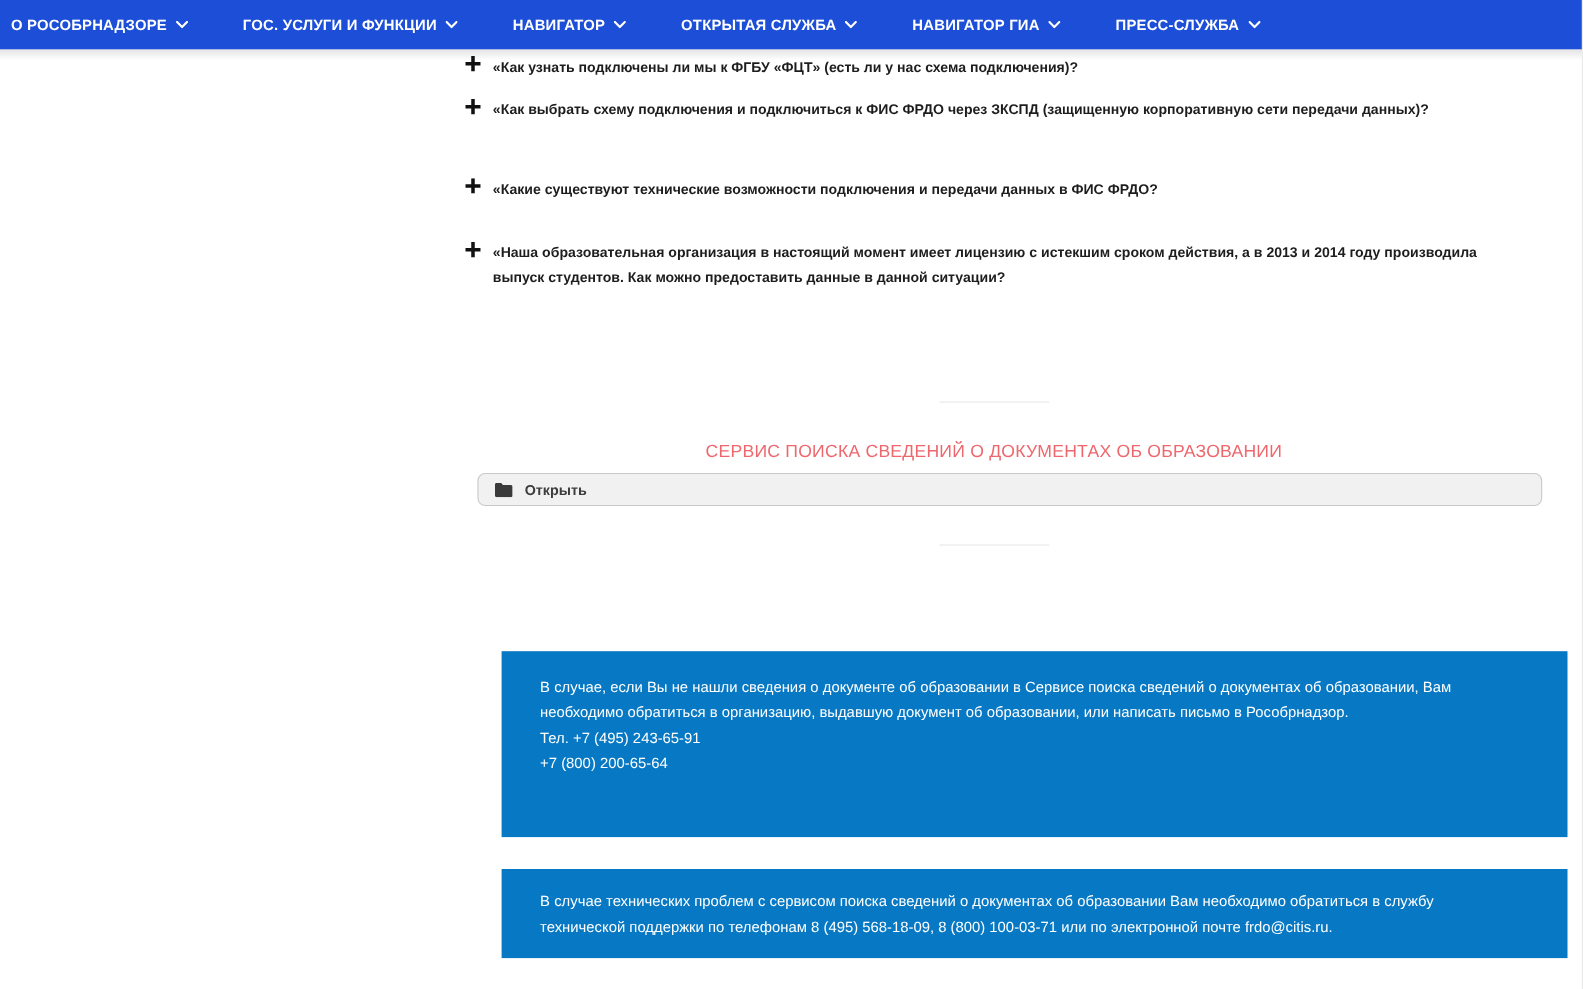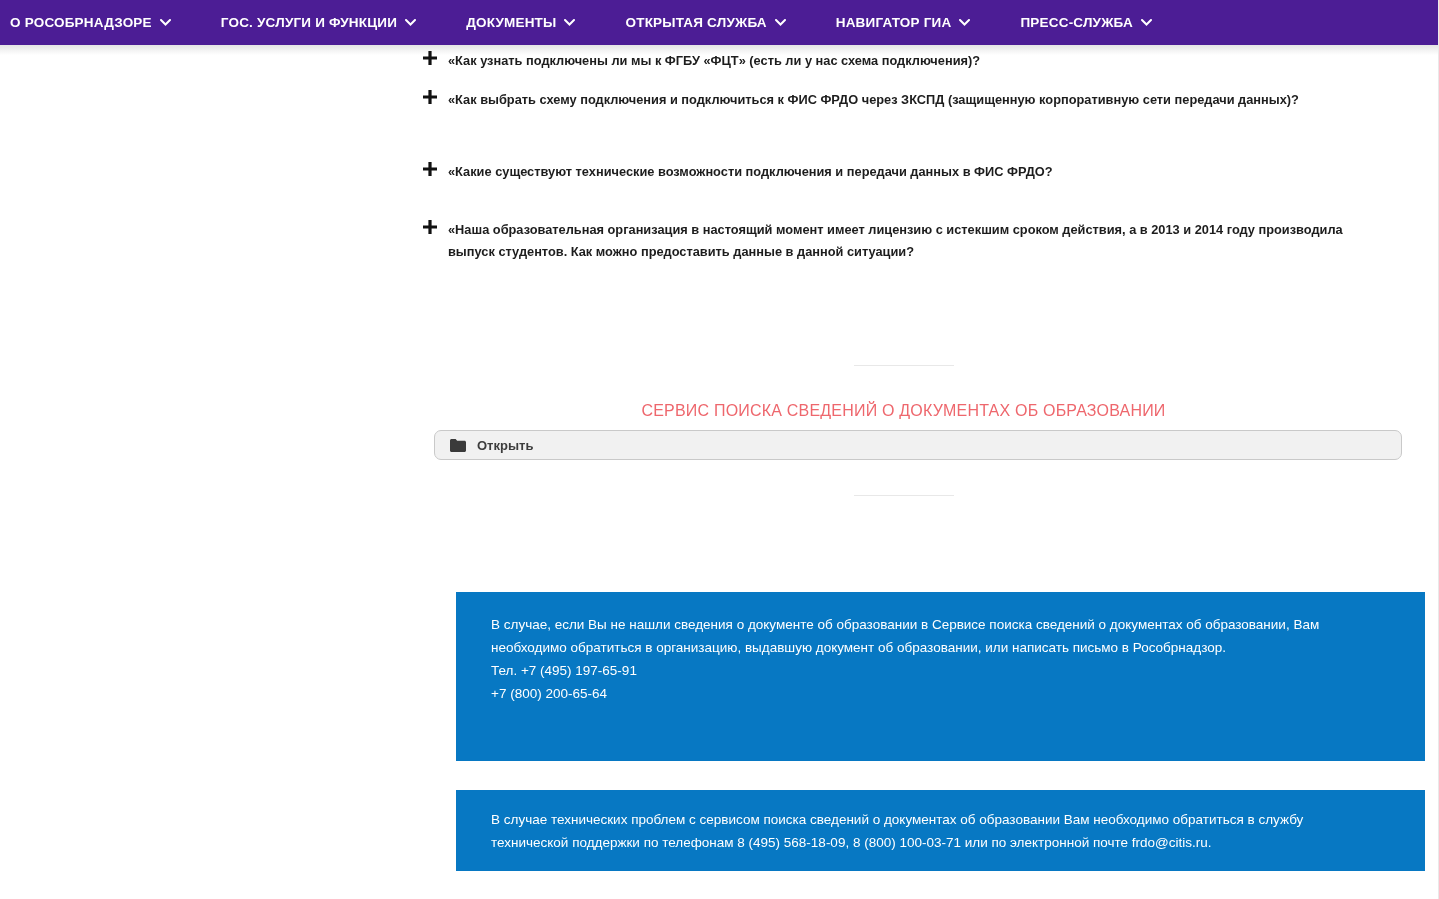--- a/index.html
+++ b/index.html
@@ -3,21 +3,21 @@
 <meta charset="utf-8">
 <style>
   * { margin:0; padding:0; box-sizing:border-box; }
   html,body { width:1439px; height:899px; background:#ffffff;
     font-family:"Liberation Sans", sans-serif; overflow:hidden; }
   .page { position:relative; width:1439px; height:899px; background:#fff;
     border-right:1px solid #e9e9e9; }
 
   
   .topnav { position:absolute; top:0; left:0; width:100%; height:45px;
-    background:#4c1d95; display:flex; align-items:center; padding-left:10px; }
+    background:#1d4ed8; display:flex; align-items:center; padding-left:10px; }
   .topnav-item { display:flex; align-items:center; gap:8px; color:#ffffff;
     font-size:13.5px; font-weight:700; letter-spacing:.2px; padding:0 24px 0 0;
     margin-right:26px; cursor:pointer; white-space:nowrap; }
   .chev { width:11px; height:7px; display:inline-block; }
   .nav-shadow { position:absolute; top:45px; left:0; width:100%; height:10px;
     background:linear-gradient(#dcdcdc, rgba(255,255,255,0)); opacity:.75; }
 
   
   .content { position:absolute; left:419px; top:45px; width:969px; height:854px; }
 
@@ -65,21 +65,21 @@
           <path d="M1 1 L5.5 5.5 L10 1" fill="none" stroke="#ffffff" stroke-width="2" stroke-linecap="round"></path>
         </svg>
     </div>
     <div class="topnav-item">
       <span>ГОС. УСЛУГИ И ФУНКЦИИ</span>
       <svg class="chev" viewBox="0 0 11 7">
           <path d="M1 1 L5.5 5.5 L10 1" fill="none" stroke="#ffffff" stroke-width="2" stroke-linecap="round"></path>
         </svg>
     </div>
     <div class="topnav-item">
-      <span>ДОКУМЕНТЫ</span>
+      <span>НАВИГАТОР</span>
       <svg class="chev" viewBox="0 0 11 7">
           <path d="M1 1 L5.5 5.5 L10 1" fill="none" stroke="#ffffff" stroke-width="2" stroke-linecap="round"></path>
         </svg>
     </div>
     <div class="topnav-item">
       <span>ОТКРЫТАЯ СЛУЖБА</span>
       <svg class="chev" viewBox="0 0 11 7">
           <path d="M1 1 L5.5 5.5 L10 1" fill="none" stroke="#ffffff" stroke-width="2" stroke-linecap="round"></path>
         </svg>
     </div>
@@ -134,21 +134,21 @@
       <svg class="folder-icon" viewBox="0 0 16 13">
           <path d="M0 1.5 C0 .7 .7 0 1.5 0 H5.6 L7.2 1.8 H14.5 C15.3 1.8 16 2.5 16 3.3 V11.5 C16 12.3 15.3 13 14.5 13 H1.5 C.7 13 0 12.3 0 11.5 Z" fill="#3a3a3a"></path>
         </svg>
       <span class="open-label">Открыть</span>
     </div>
 
     <div class="mini-divider div-2"></div>
 
     <div class="blue-box box-1">
       <div class="bline">В случае, если Вы не нашли сведения о документе об образовании в Сервисе поиска сведений о документах об образовании, Вам необходимо обратиться в организацию, выдавшую документ об образовании, или написать письмо в Рособрнадзор.</div>
-      <div class="bline">Тел. +7 (495) 197-65-91</div>
+      <div class="bline">Тел. +7 (495) 243-65-91</div>
       <div class="bline">+7 (800) 200-65-64</div>
     </div>
 
     <div class="blue-box box-2">
       <div class="bline">В случае технических проблем с сервисом поиска сведений о документах об образовании Вам необходимо обратиться в службу технической поддержки по телефонам  8 (495) 568-18-09, 8 (800) 100-03-71 или по электронной почте frdo@citis.ru.</div>
     </div>
 
   </div>
 </div>
 

